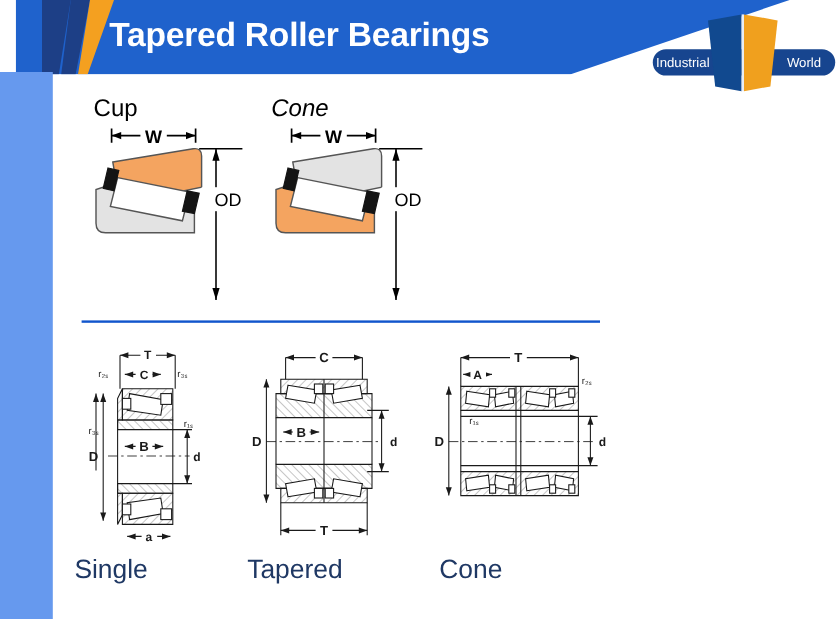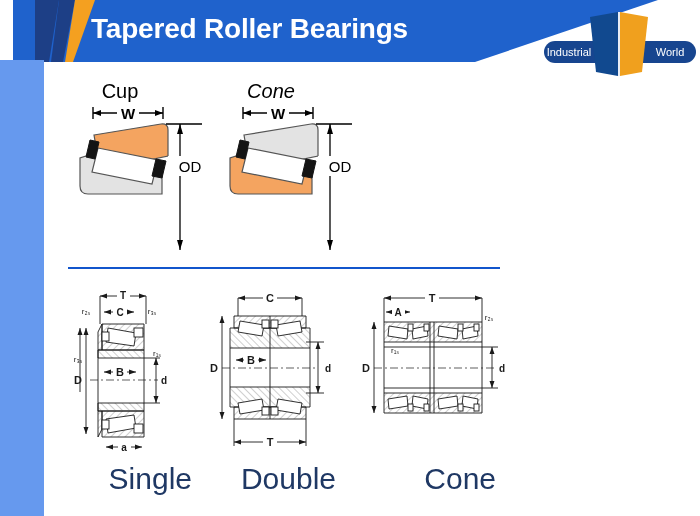--- a/index.html
+++ b/index.html
@@ -27,27 +27,27 @@
 
   
   #logo{position:absolute;left:540px;top:4px;width:160px;height:80px;}
 
   
   #divider{position:absolute;left:68px;top:267px;width:432px;height:0;border-top:2px solid #1155cc;}
 
   
   .fig{position:absolute;}
   .cap-top{
-    position:absolute;text-align:center;
+    position:absolute;
     font-size:20px;color:#000000;font-family:"Liberation Sans",sans-serif;
     white-space:nowrap;
   }
   .cap-bottom{
-    position:absolute;text-align:right;
-    font-size:30px;color:#1f3864;font-family:"Liberation Sans",sans-serif;
+    position:absolute;text-align:left;
+    font-size:22px;color:#1f3864;font-family:"Liberation Sans",sans-serif;
     white-space:nowrap;
   }
   svg{display:block;}
 </style>
 </head>
 <body>
 
 <div id="slide">
 
   <div id="header">
@@ -280,21 +280,21 @@
       <rect x="57" y="10" width="14" height="13" fill="#fff" stroke="none"></rect>
       <text x="64" y="22" font-size="11" font-weight="bold">C</text>
       <rect x="38" y="73" width="14" height="13" fill="#fff" stroke="none"></rect>
       <text x="45" y="84" font-size="11" font-weight="bold">B</text>
       <text x="8" y="92" font-size="11" font-weight="bold">D</text>
       <text x="122" y="92" font-size="10" font-weight="bold">d</text>
       <rect x="57" y="154" width="14" height="13" fill="#fff" stroke="none"></rect>
       <text x="64" y="166" font-size="11" font-weight="bold">T</text>
     </g>
   </svg>
-  <div class="cap-bottom" style="left:206px;top:462px;width:130px;">Double</div>
+  <div class="cap-bottom" style="left:206px;top:462px;width:130px;">Tapered</div>
 
   <svg class="fig" style="left:358px;top:280px;" width="150" height="175" viewBox="0 0 150 175">
     <g stroke="#1a1a1a" stroke-width="0.9" fill="none">
 
       <line x1="26" y1="18" x2="124" y2="18"></line>
       <polygon points="26,18 33,15.5 33,20.5" fill="#1a1a1a" stroke="none"></polygon>
       <polygon points="124,18 117,15.5 117,20.5" fill="#1a1a1a" stroke="none"></polygon>
       <line x1="26" y1="18" x2="26" y2="42"></line>
       <line x1="124" y1="18" x2="124" y2="42"></line>
 

